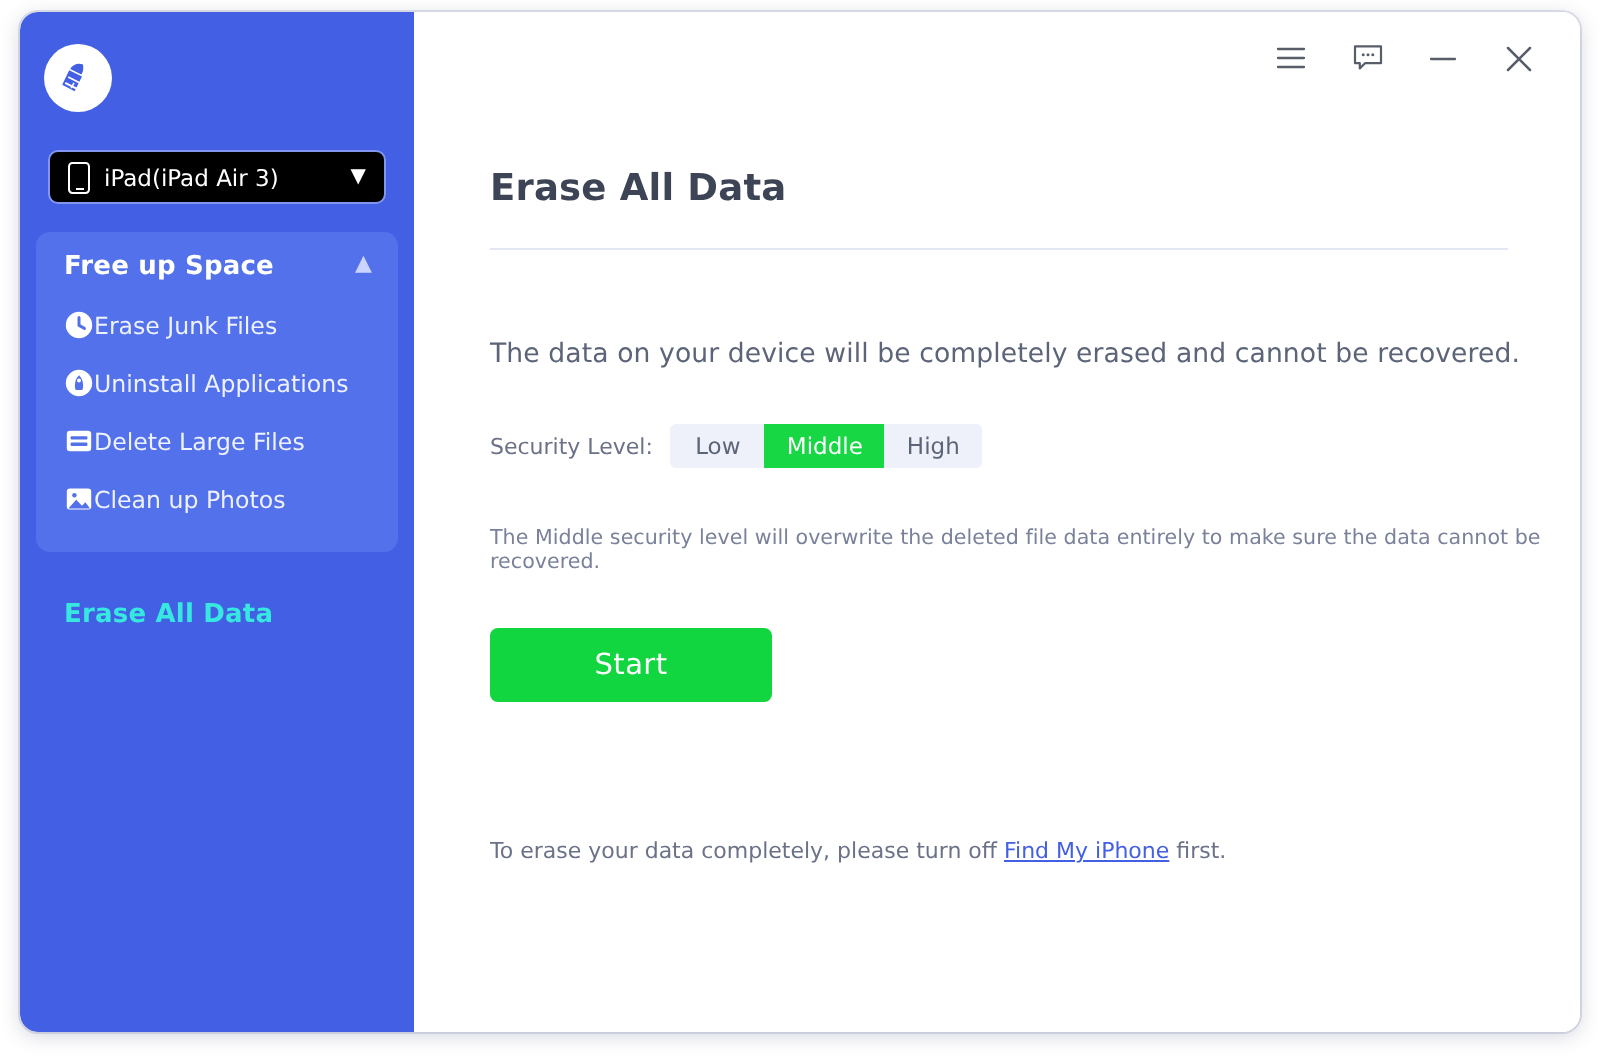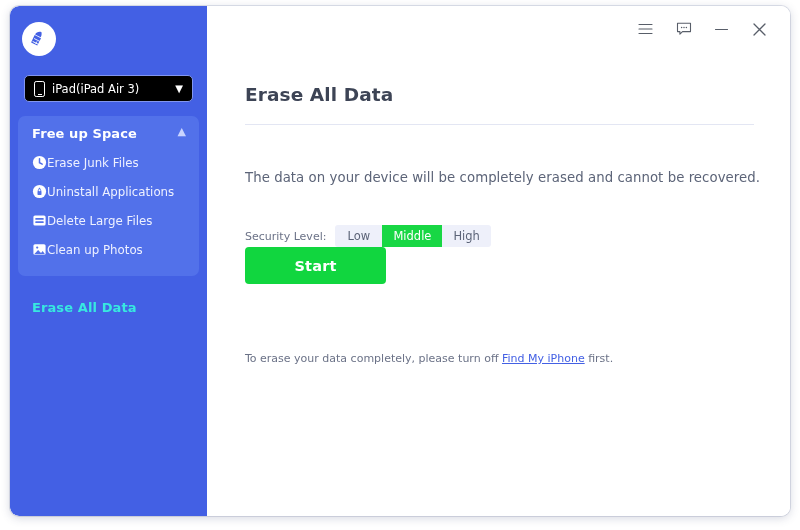--- a/index.html
+++ b/index.html
@@ -191,21 +191,21 @@
   }
 
   .lead-text {
     margin-top: 45px;
     font-size: 13.3px;
     color: #5c6478;
     letter-spacing: 0.05px;
   }
 
   .security-row {
-    margin-top: 40px;
+    margin-top: 27px;
     display: flex;
     align-items: center;
     gap: 9px;
   }
   .security-label {
     font-size: 11px;
     color: #6b7287;
   }
   .segmented {
     display: flex;
@@ -230,28 +230,29 @@
   }
 
   .note-text {
     margin-top: 29px;
     font-size: 10.3px;
     color: #7a819a;
     letter-spacing: 0.02px;
   }
 
   .start-btn {
+    margin-top: 27px;
     width: 141px;
     height: 37px;
     background: #11d63f;
     border: none;
     border-radius: 4px;
     color: #ffffff;
     font-size: 14.5px;
-    font-weight: bold;
+    font-weight: normal;
     font-family: inherit;
     cursor: pointer;
     letter-spacing: 0.2px;
   }
 
   .footer-note {
     margin-top: 68px;
     font-size: 11px;
     color: #6b7287;
   }
@@ -381,20 +382,21 @@
 
       <div class="security-row">
         <span class="security-label">Security Level:</span>
         <div class="segmented">
           <div class="seg">Low</div>
           <div class="seg active">Middle</div>
           <div class="seg">High</div>
         </div>
       </div>
 
+      <div class="note-text">The Middle security level will overwrite the deleted file data entirely to make sure the data cannot be recovered.</div>
 
       <button class="start-btn">Start</button>
 
       <div class="footer-note">
         <span>To erase your data completely, please turn off </span><a>Find My iPhone</a><span> first.</span>
       </div>
 
     </div>
   </div>
 </div>

